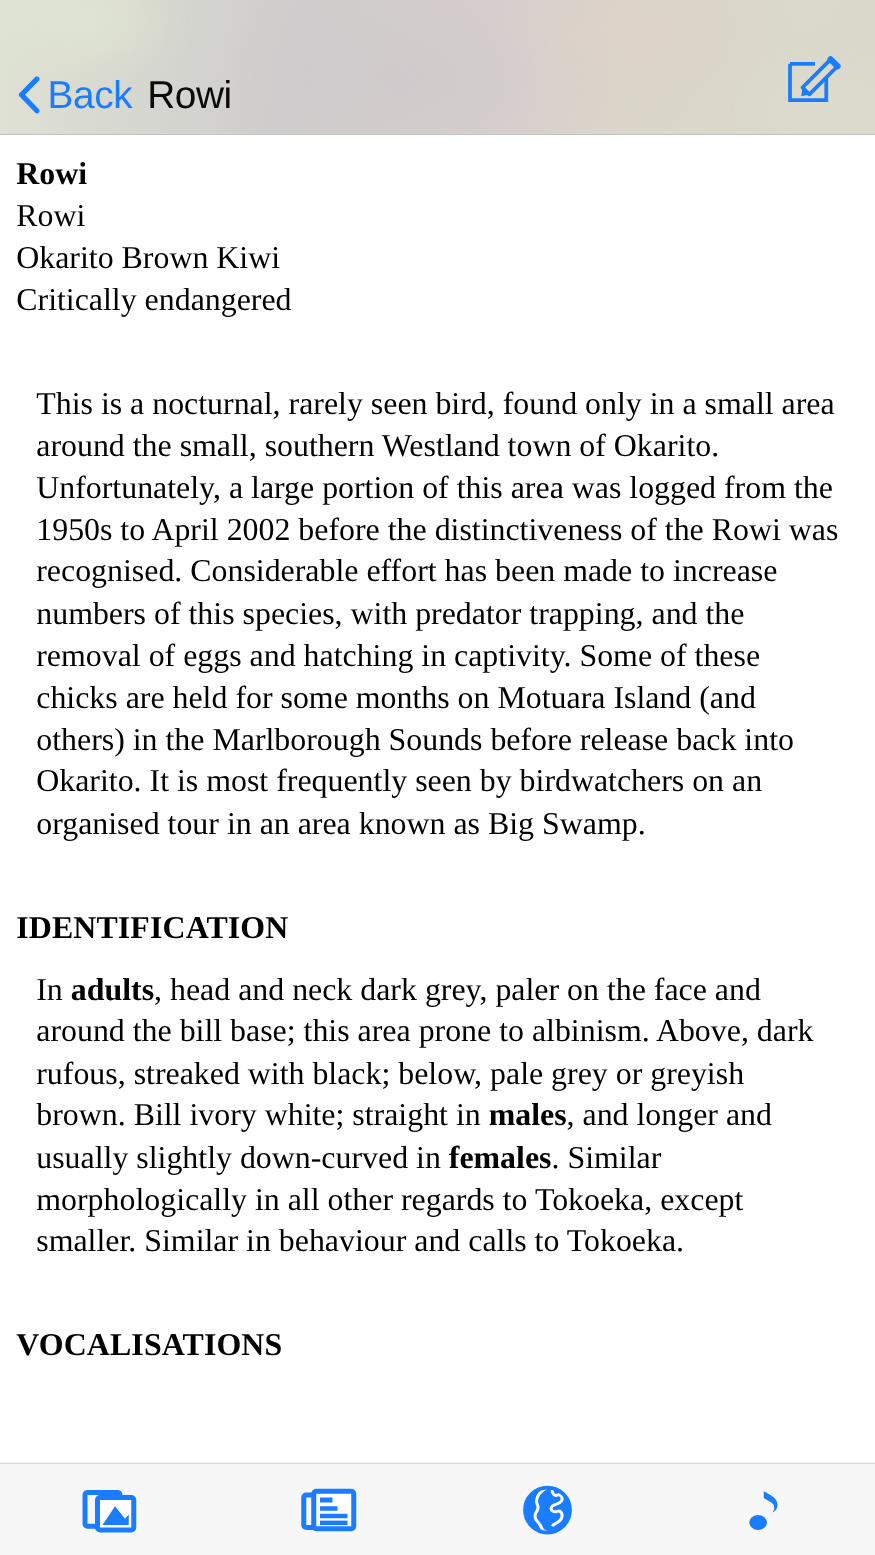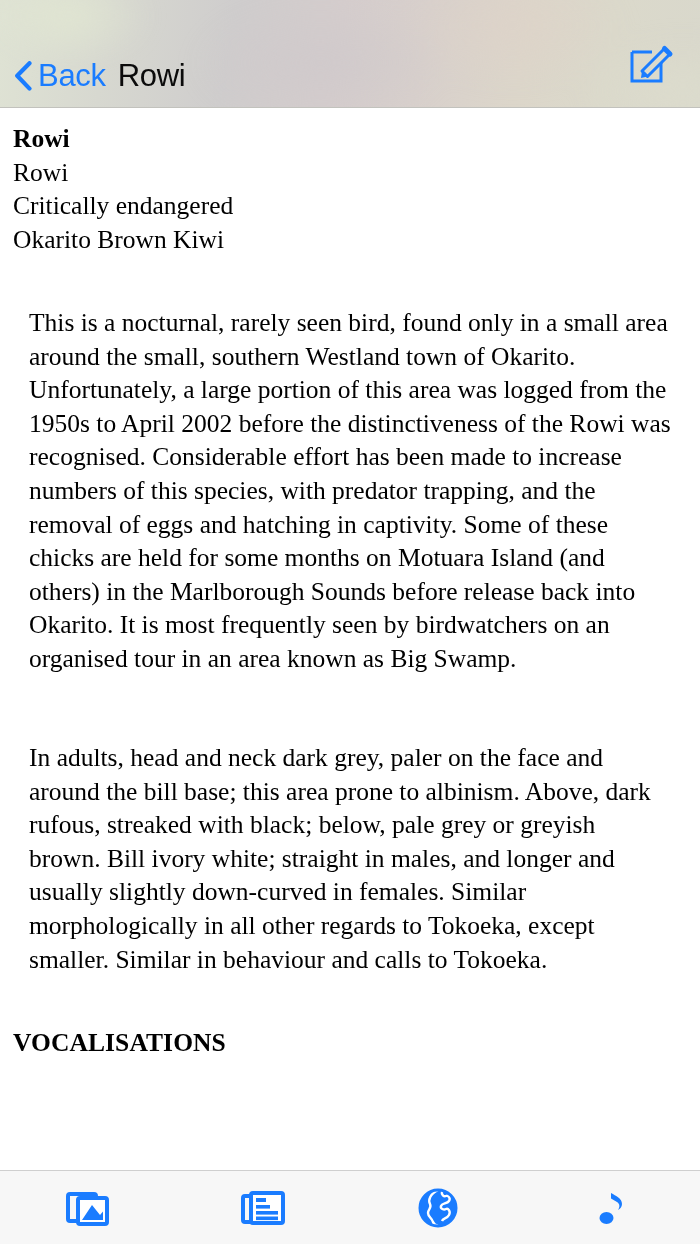--- a/index.html
+++ b/index.html
@@ -131,21 +131,21 @@
     margin: 16px;
     text-align: left;
   }
   .spacer {
     height: 33.6px;
   }
   .section-head {
     font-weight: bold;
     letter-spacing: 0.1px;
   }
-  b, strong { font-weight: normal; }
+  b, strong { font-weight: bold; }
   i, em { font-style: italic; }
 
   
   .tabbar {
     flex: 0 0 74px;
     height: 74px;
     background: #f7f7f7;
     border-top: 1px solid #cfcfcf;
     display: flex;
     align-items: center;
@@ -195,31 +195,32 @@
   </div>
 
   <div class="content">
     <div class="article">
 
       <div class="head-lines">
         <div>
           <span class="title">Rowi</span>
         </div>
         <div>Rowi</div>
+        <div>Okarito Brown Kiwi</div>
         <div>Critically endangered</div>
-        <div>Okarito Brown Kiwi</div>
       </div>
 
       <div class="spacer"></div>
 
       <p class="para">This is a nocturnal, rarely seen bird, found only in a small area around the small, southern Westland town of Okarito. Unfortunately, a large portion of this area was logged from the 1950s to April 2002 before the distinctiveness of the Rowi was recognised. Considerable effort has been made to increase numbers of this species, with predator trapping, and the removal of eggs and hatching in captivity. Some of these chicks are held for some months on Motuara Island (and others) in the Marlborough Sounds before release back into Okarito. It is most frequently seen by birdwatchers on an organised tour in an area known as Big Swamp.</p>
 
       <div class="spacer"></div>
 
       <div>
+        <div class="section-head">IDENTIFICATION</div>
         <p class="para"><span>In </span><b>adults</b><span>, head and neck dark grey, paler on the face and around the bill base; this area prone to albinism. Above, dark rufous, streaked with black; below, pale grey or greyish brown. Bill ivory white; straight in </span><b>males</b><span>, and longer and usually slightly down-curved in </span><b>females</b><span>. Similar morphologically in all other regards to Tokoeka, except smaller. Similar in behaviour and calls to Tokoeka.</span></p>
       </div>
 
       <div class="spacer"></div>
 
       <div>
         <div class="section-head">VOCALISATIONS</div>
       </div>
 
     </div>

